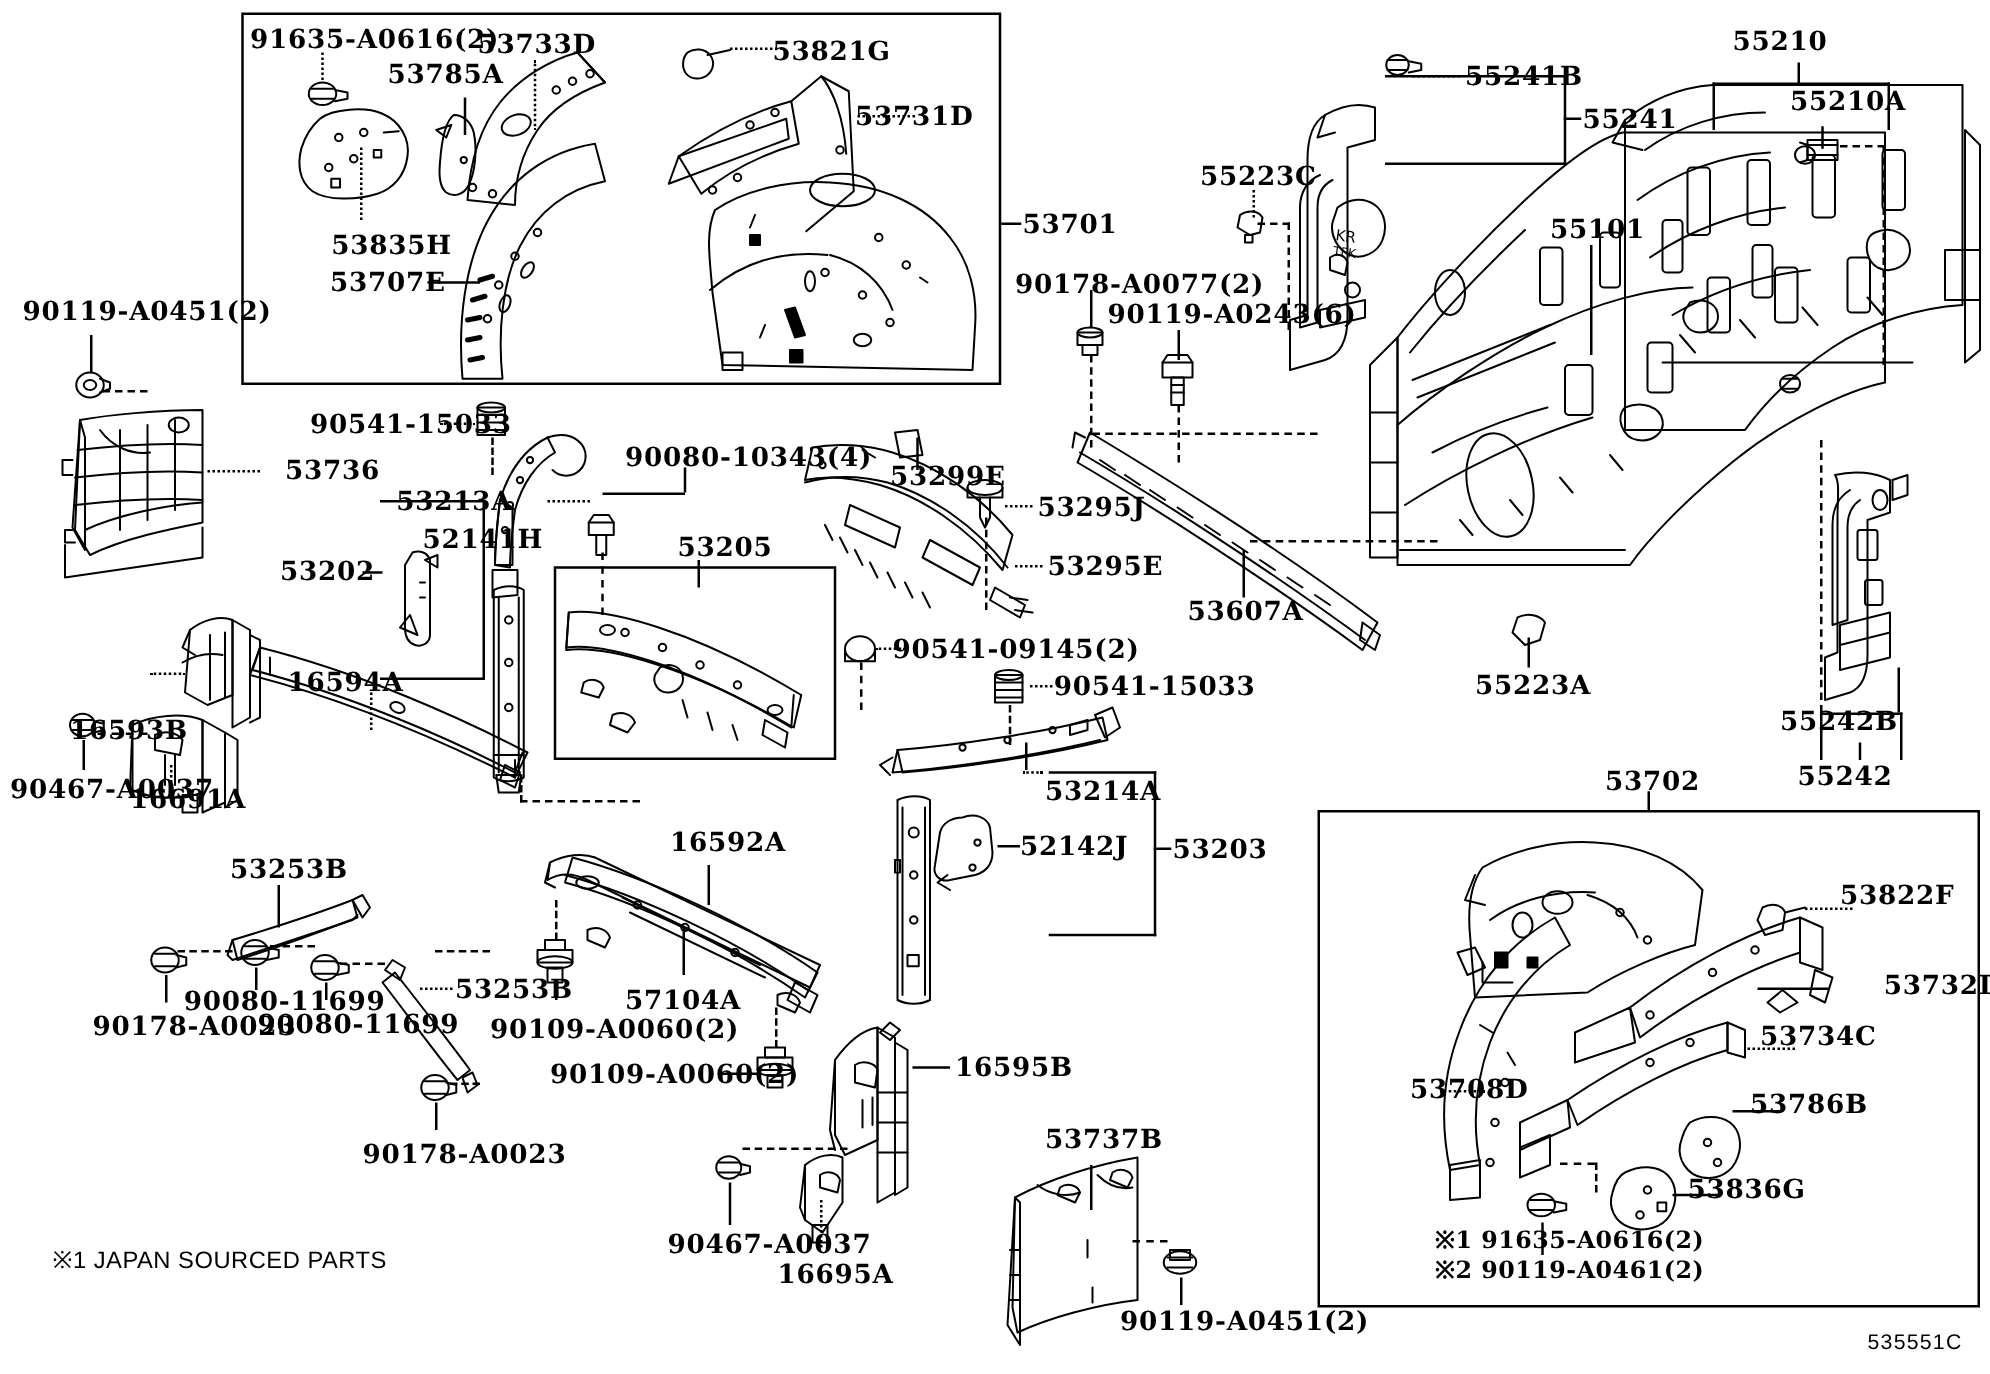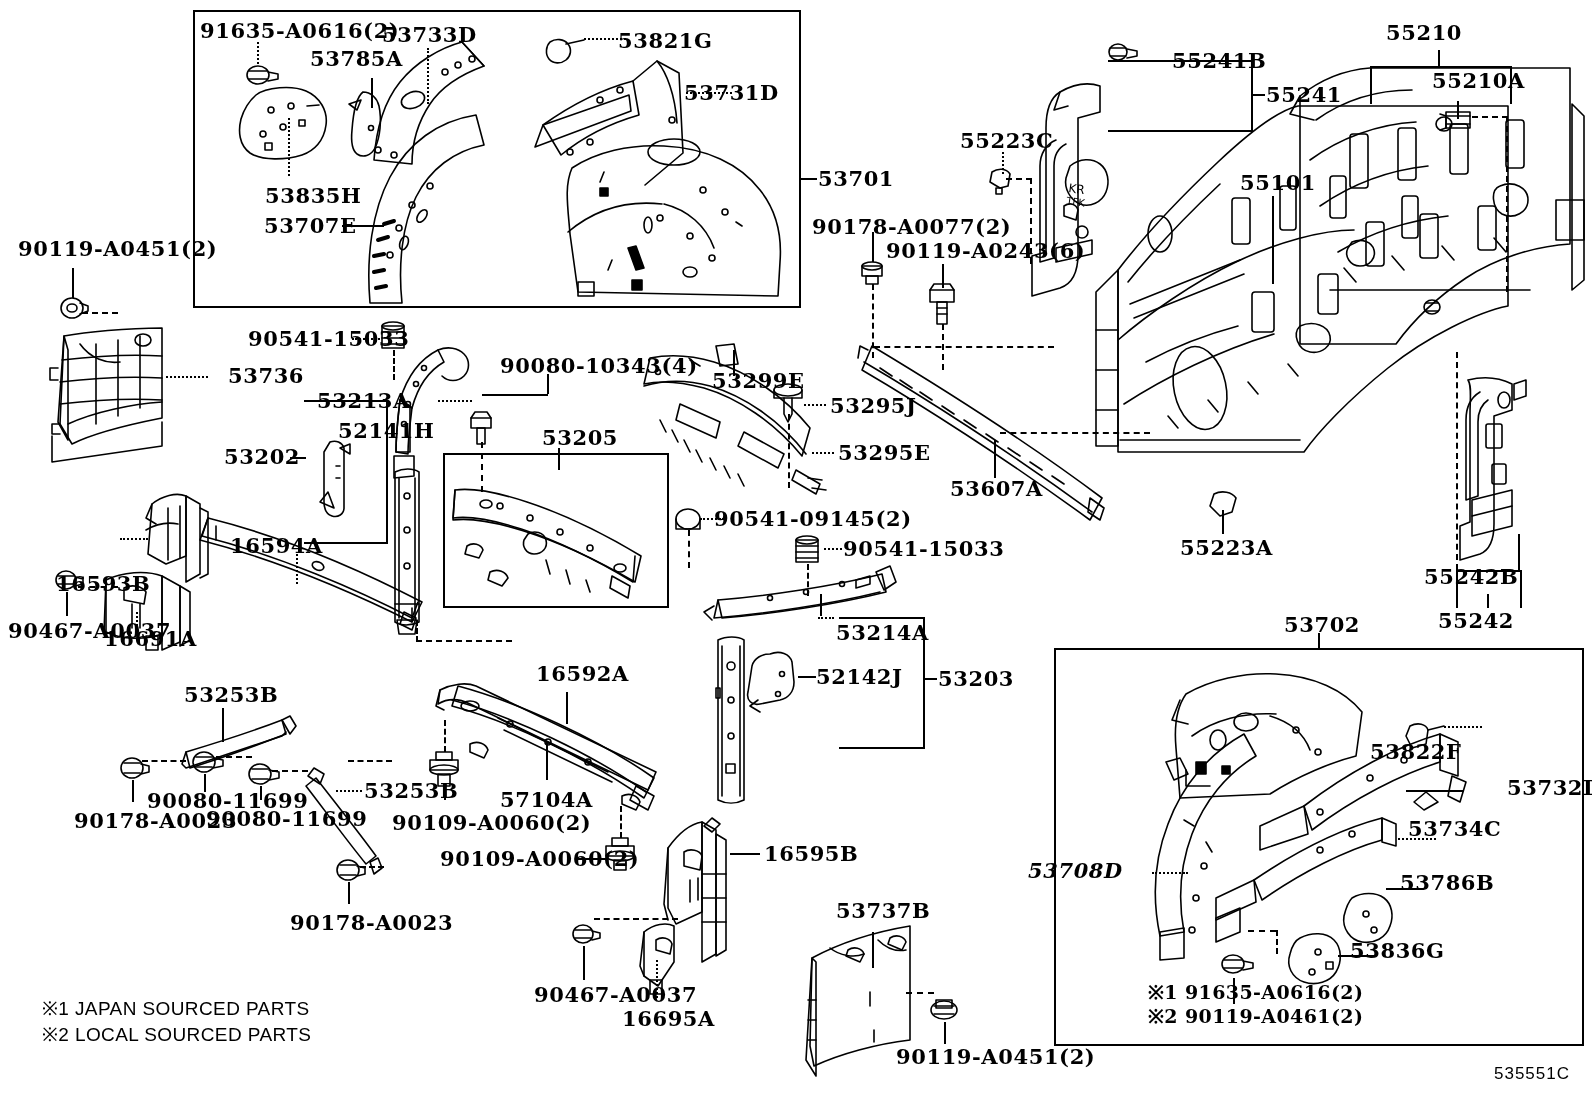--- a/index.html
+++ b/index.html
@@ -782,28 +782,27 @@
   <div class="lbl" style="left:392px;top:812px;">90109-A0060(2)</div>
   <div class="lbl" style="left:440px;top:848px;">90109-A0060(2)</div>
 
   <div class="lbl" style="left:764px;top:843px;">16595B</div>
   <div class="lbl" style="left:534px;top:984px;">90467-A0037</div>
   <div class="lbl" style="left:622px;top:1008px;">16695A</div>
   <div class="lbl" style="left:836px;top:900px;">53737B</div>
   <div class="lbl" style="left:896px;top:1046px;">90119-A0451(2)</div>
 
   <div class="lbl" style="left:1284px;top:614px;">53702</div>
-  <div class="lbl" style="left:1370px;top:705px;margin-top:36px;">53822F</div>
+  <div class="lbl" style="left:1472px;top:705px;">53822F</div>
   <div class="lbl" style="left:1470px;top:777px;margin-left:37px;">53732D</div>
   <div class="lbl" style="left:1408px;top:818px;">53734C</div>
-  <div class="lbl" style="left:1028px;top:860px;font-style:italic;">53708D</div>
+  <div class="lbl" style="left:1128px;top:860px;">53708D</div>
   <div class="lbl" style="left:1400px;top:872px;">53786B</div>
   <div class="lbl" style="left:1350px;top:940px;">53836G</div>
 
   <div class="lbl sm" style="left:1148px;top:982px;">※1 91635-A0616(2)</div>
   <div class="lbl sm" style="left:1148px;top:1006px;">※2 90119-A0461(2)</div>
 
   <div class="legend" style="left:42px;top:996px;">※1 JAPAN SOURCED PARTS</div>
-  <div class="legend" style="left:42px;top:1022px;">※2 LOCAL SOURCED PARTS</div>
 
   <div class="diagcode" style="left:1494px;top:1064px;">535551C</div>
 
 </div>
 
 </body></html>

